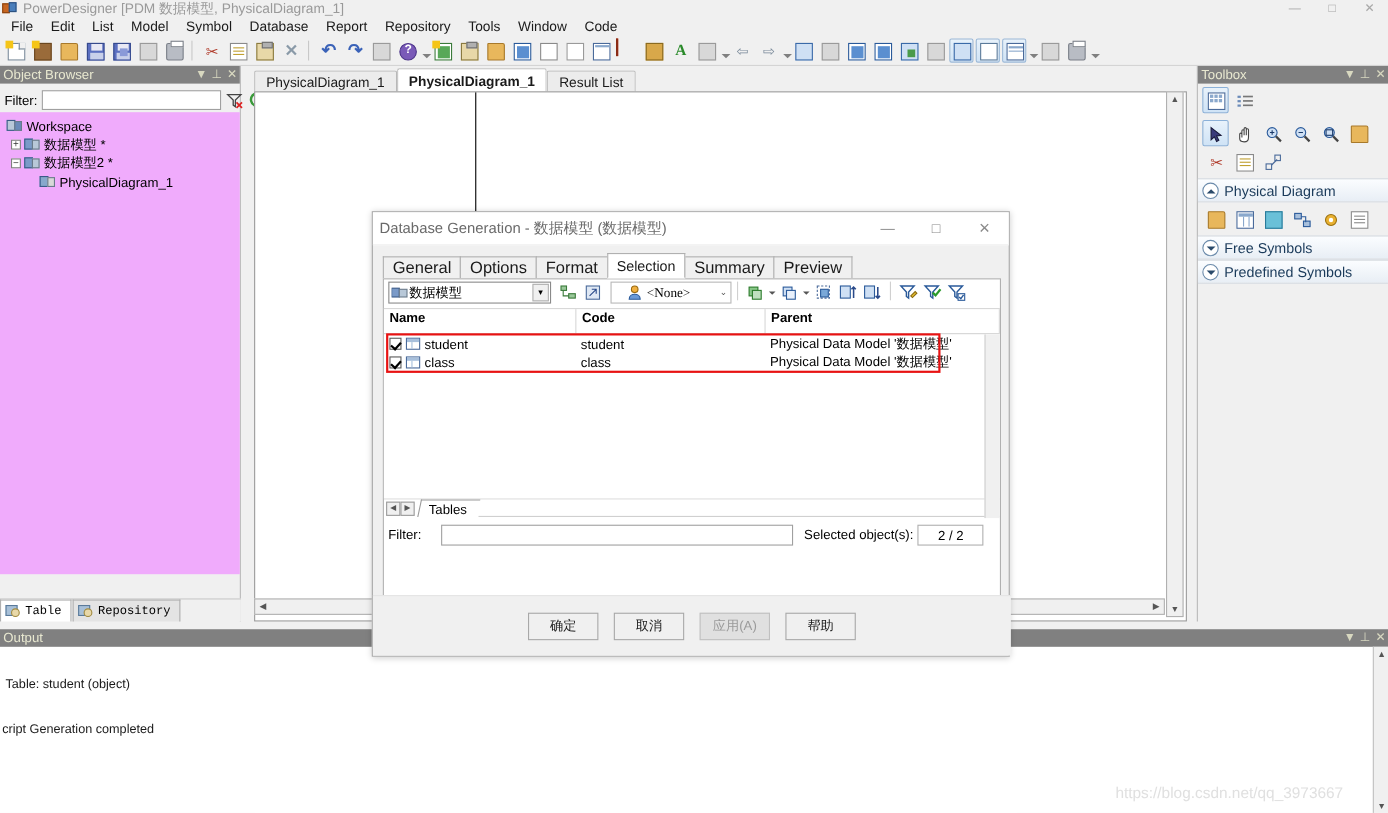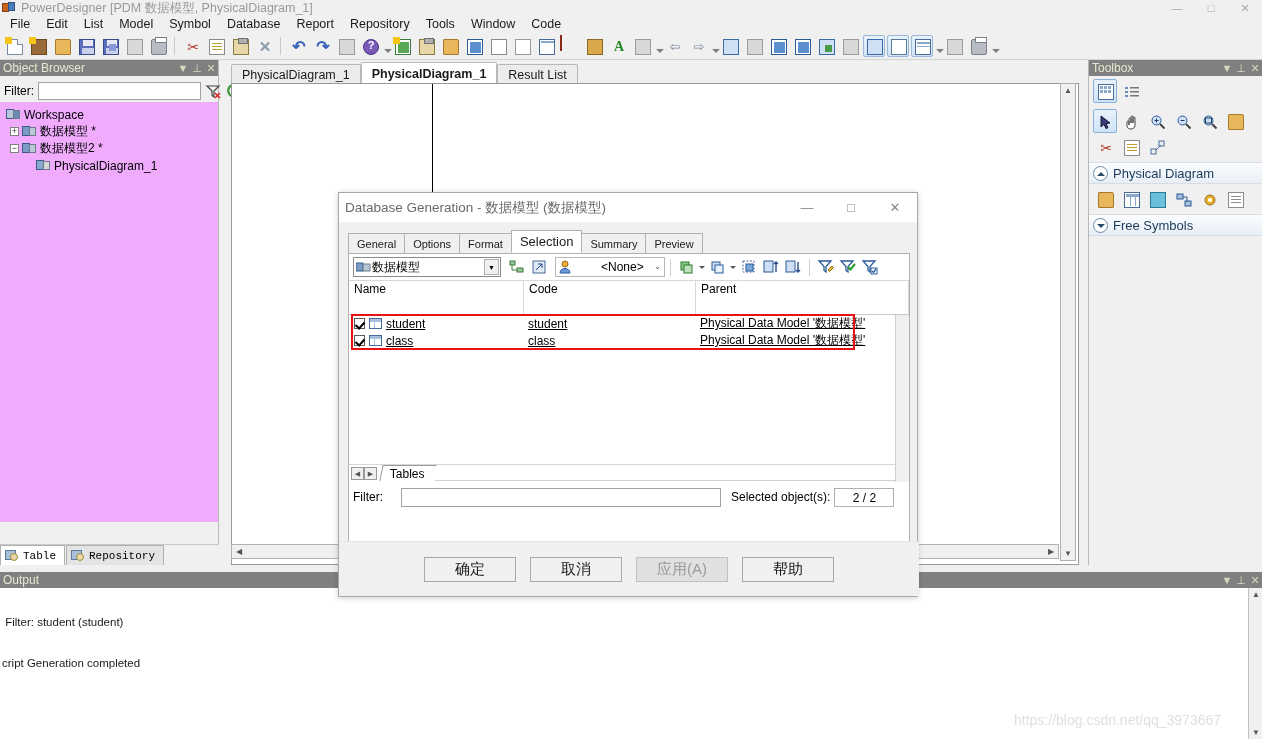--- a/index.html
+++ b/index.html
@@ -191,53 +191,53 @@
   }
   #dlg-title {
     height:30px; display:flex; align-items:center; padding-left:6px;
     background:#fff; border-bottom:1px solid #f0f0f0;
   }
   #dlg-title .t { font-size:13.5px; color:#6a6a6a; }
   #dlg-title .btns { margin-left:auto; display:flex; height:30px; }
   #dlg-title .btns div { width:44px; text-align:center; line-height:30px; color:#8a8a8a; font-size:13px; }
   #dlg-tabs { display:flex; align-items:flex-end; height:22px; margin:8px 0 0 9px; }
   .dlgtab {
-    padding:2px 8px; font-size:11px; background:#f0f0f0;
+    padding:2px 8px; font-size:15px; background:#f0f0f0;
     border:1px solid #b0b0b0; border-bottom:none; margin-right:-1px; color:#1a1a1a;
     height:20px; display:flex; align-items:center;
   }
   .dlgtab.active { background:#fff; height:23px; font-size:13px; position:relative; z-index:3; border-bottom:1px solid #fff; }
   #dlg-body {
     position:absolute; left:9px; top:60px; width:562px; height:290px;
     background:#fff; border:1px solid #b0b0b0;
   }
-  #dlg-tb2 { height:26px; display:flex; align-items:center; padding:2px 4px; }
+  #dlg-tb2 { height:26px; display:flex; align-items:flex-start; padding:2px 4px;font-family:Liberation Serif, serif; }
   .md-combo {
     width:148px; height:20px; border:1px solid #8a8a8a; background:#fff;
     display:flex; align-items:center; font-size:12px; padding-left:2px; position:relative;
   }
   .md-combo .arrowbtn {
     position:absolute; right:1px; top:1px; width:15px; height:16px;
     background:#f0f0f0; border:1px solid #b0b0b0;
     font-size:7px; text-align:center; line-height:15px;
   }
   .md-combo2 {
     width:110px; height:20px; border:1px solid #b8b8b8; background:#fff;
-    display:flex; align-items:center; font-size:12px; padding-left:2px; position:relative;gap:25px;
+    display:flex; align-items:center; font-size:12px; padding-left:14px; position:relative;
   }
   .md-combo2 .arrowbtn2 { position:absolute; right:3px; top:4px; font-size:8px; color:#555; }
   .mini-ic { width:20px; height:20px; margin:0 1px; position:relative; border:1px solid transparent; border-radius:2px; }
   .mini-drop { width:9px; height:20px; position:relative; }
   .mini-drop:after { content:""; position:absolute; left:1px; top:9px; border-left:3px solid transparent; border-right:3px solid transparent; border-top:3px solid #555; }
   .vsep { width:1px; height:17px; background:#d0d0d0; margin:0 5px; }
   
-  #grid-head { display:flex; height:35px; border-top:1px solid #d8d8d8; border-bottom:1px solid #c8c8c8; background:#fff; }
+  #grid-head { display:flex; height:24px; border-top:1px solid #d8d8d8; border-bottom:1px solid #c8c8c8; background:#fff;font-weight:bold; }
   #grid-head div { font-size:12px; padding-left:5px; line-height:17px; border-right:1px solid #d8d8d8; }
   .c-name { width:175px; } .c-code { width:172px; } .c-parent { flex:1; }
-  #grid-body { position:relative; height:149px; background:#fff;text-decoration:underline; }
+  #grid-body { position:relative; height:149px; background:#fff; }
   .grow { display:flex; height:17px; align-items:center; font-size:12px; }
   .grow .cell { padding-left:5px; overflow:hidden; white-space:nowrap; }
   .gcheck {
     width:11px; height:11px; border:1px solid #5a5a5a; background:#fff;
     margin:0 4px 0 5px; position:relative; flex:none;
   }
   .gcheck:after {
     content:""; position:absolute; left:2px; top:1px; width:4px; height:7px;
     border:solid #000; border-width:0 2px 2px 0; transform:rotate(42deg);
   }
@@ -282,22 +282,22 @@
   #dlg-selection .sbtn {
     width:20px; height:21px; border:1px solid #a8a8a8; background:#f0f0f0;
     margin-left:4px; position:relative;
   }
   #dlg-buttons {
     position:absolute; left:0; bottom:0; width:580px; height:55px;
     background:#f0f0f0; border-top:1px solid #e4e4e4;
     display:flex; align-items:center; justify-content:center; gap:14px;
   }
   .dbtn {
-    width:92px; height:25px; border:1px solid #a8a8a8; background:#f0f0f0;
-    font-size:15px; font-family:"Liberation Sans",sans-serif; color:#1a1a1a;
+    width:64px; height:25px; border:1px solid #a8a8a8; background:#f0f0f0;
+    font-size:12px; font-family:"Liberation Sans",sans-serif; color:#1a1a1a;
     display:flex; align-items:center; justify-content:center;
   }
   .dbtn.disabled { color:#9a9a9a; background:#e0e0e0; border-color:#c0c0c0; }
 </style>
 </head>
 <body>
 
 <div id="titlebar">
   <div class="tb-icon">
       <span class="sq1"></span>
@@ -673,31 +673,35 @@
           <i style="top:3px;background:#8a8a8a"></i>
           <i style="top:6px;background:#8a8a8a"></i>
           <i style="top:9px;background:#8a8a8a"></i>
         </span>
       </div>
   </div>
   <div class="tbx-sec">
     <span class="chev down"></span>
     <span>Free Symbols</span>
   </div>
+  <div class="tbx-sec">
+    <span class="chev down"></span>
+    <span>Predefined Symbols</span>
+  </div>
 </div>
 
 <div id="output">
   <div class="panel-header">
     <span class="ph-title">Output</span>
     <span class="ph-btn">▼</span>
     <span class="ph-btn">⊥</span>
     <span class="ph-btn">✕</span>
   </div>
   <div id="out-text">
-    <div> Filter: student (student)</div>
+    <div> Table: student (object)</div>
     <div>cript Generation completed</div>
     
     <div></div>
     
     
     
     
     
     
     

